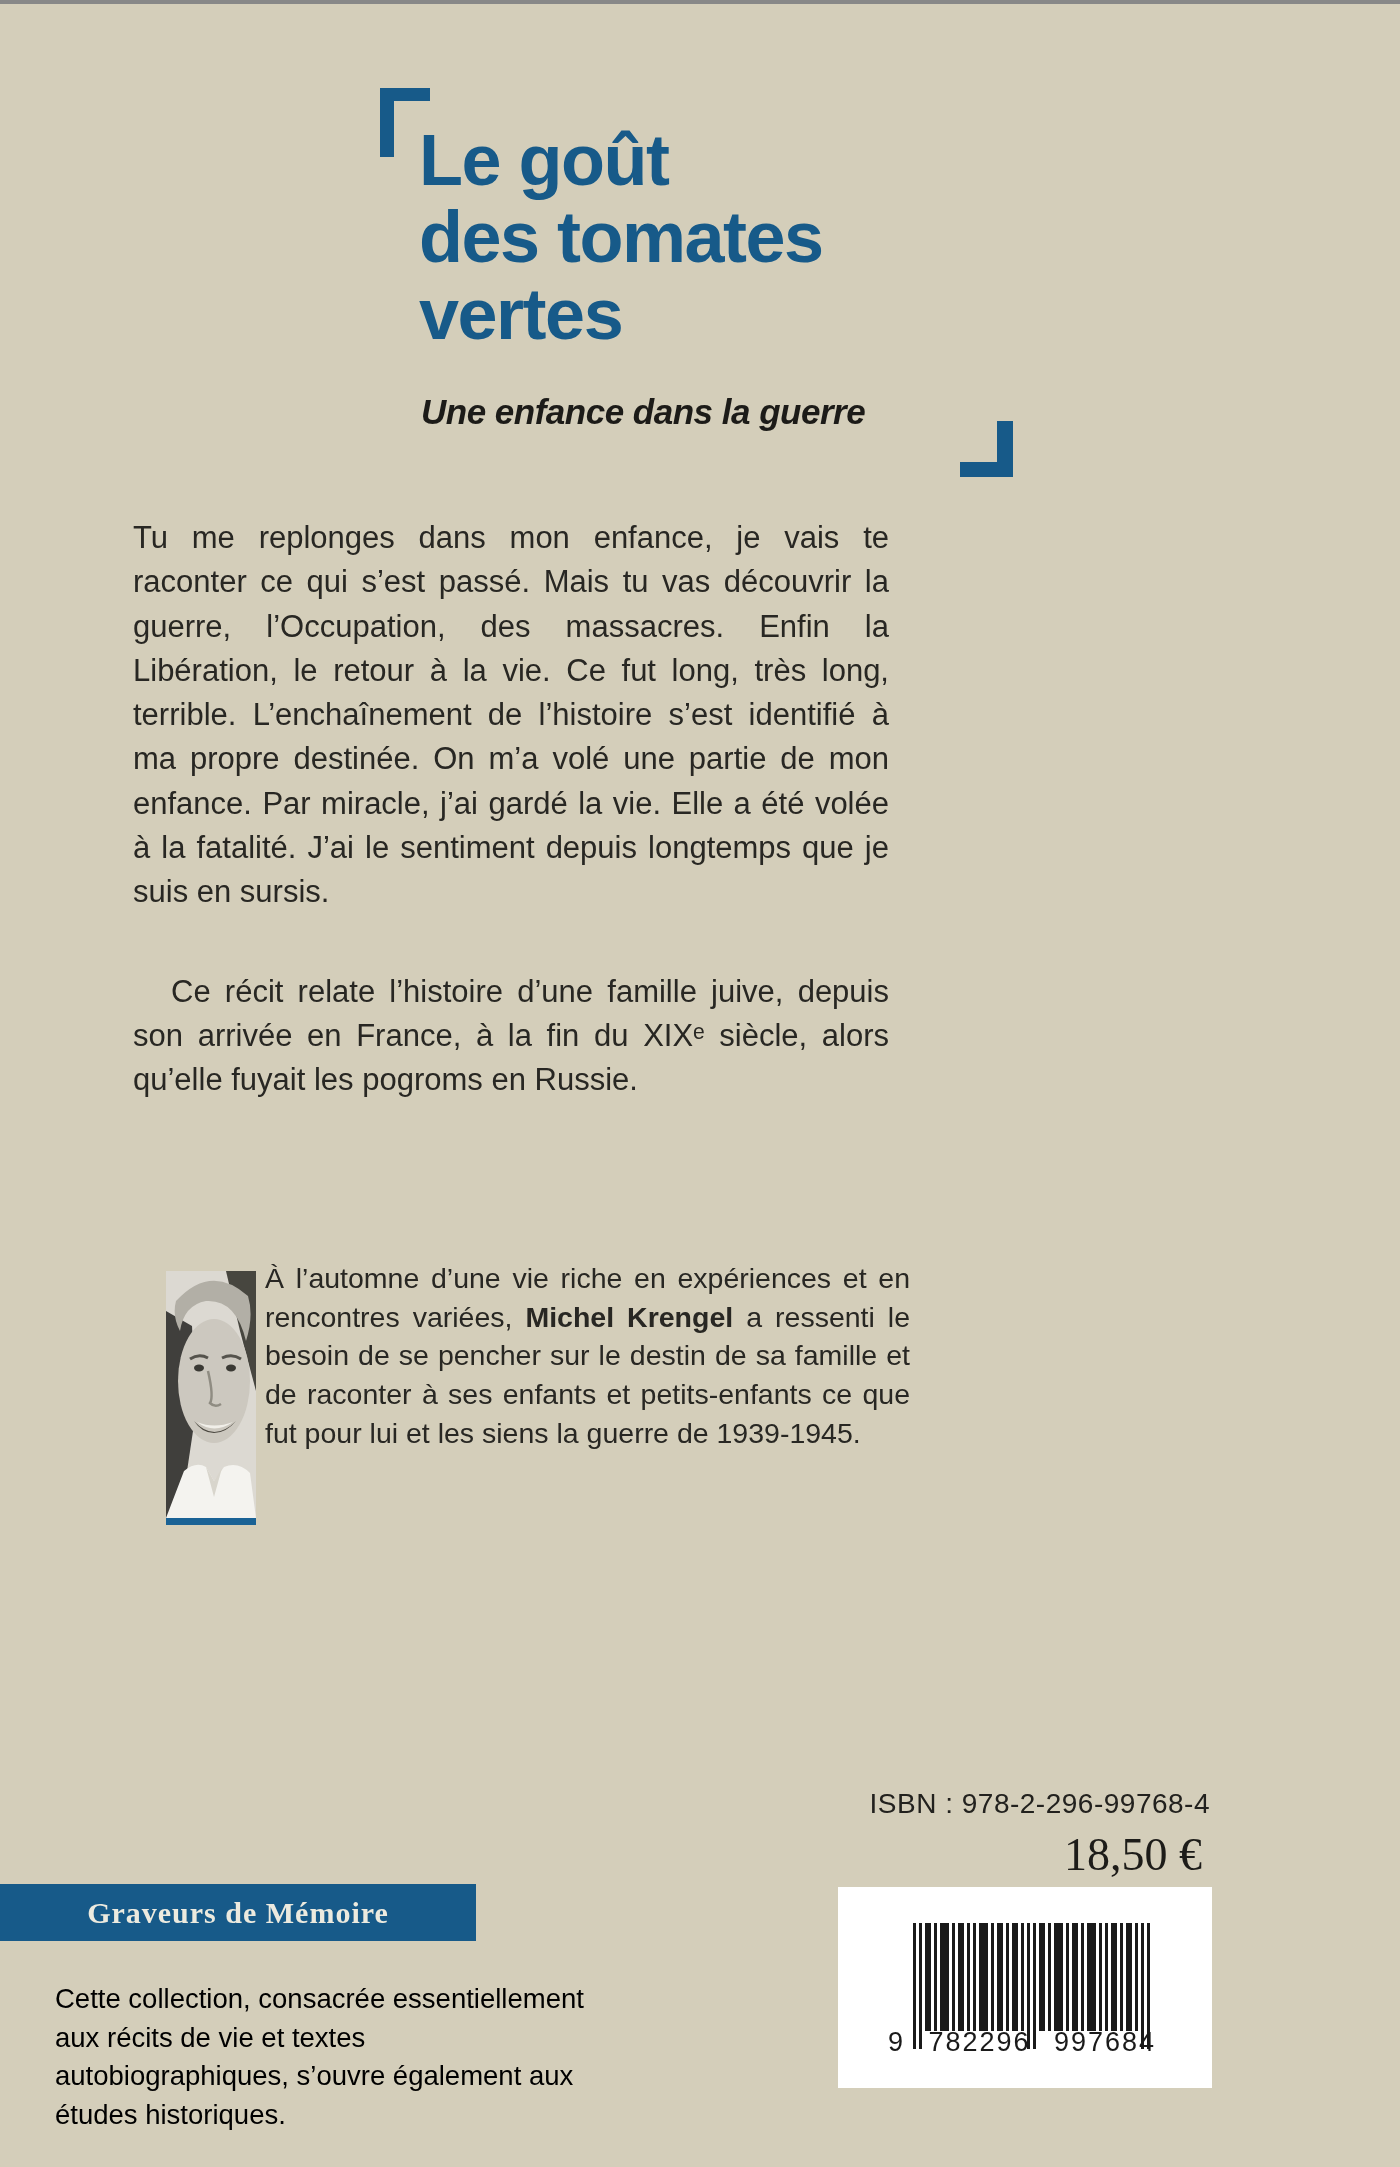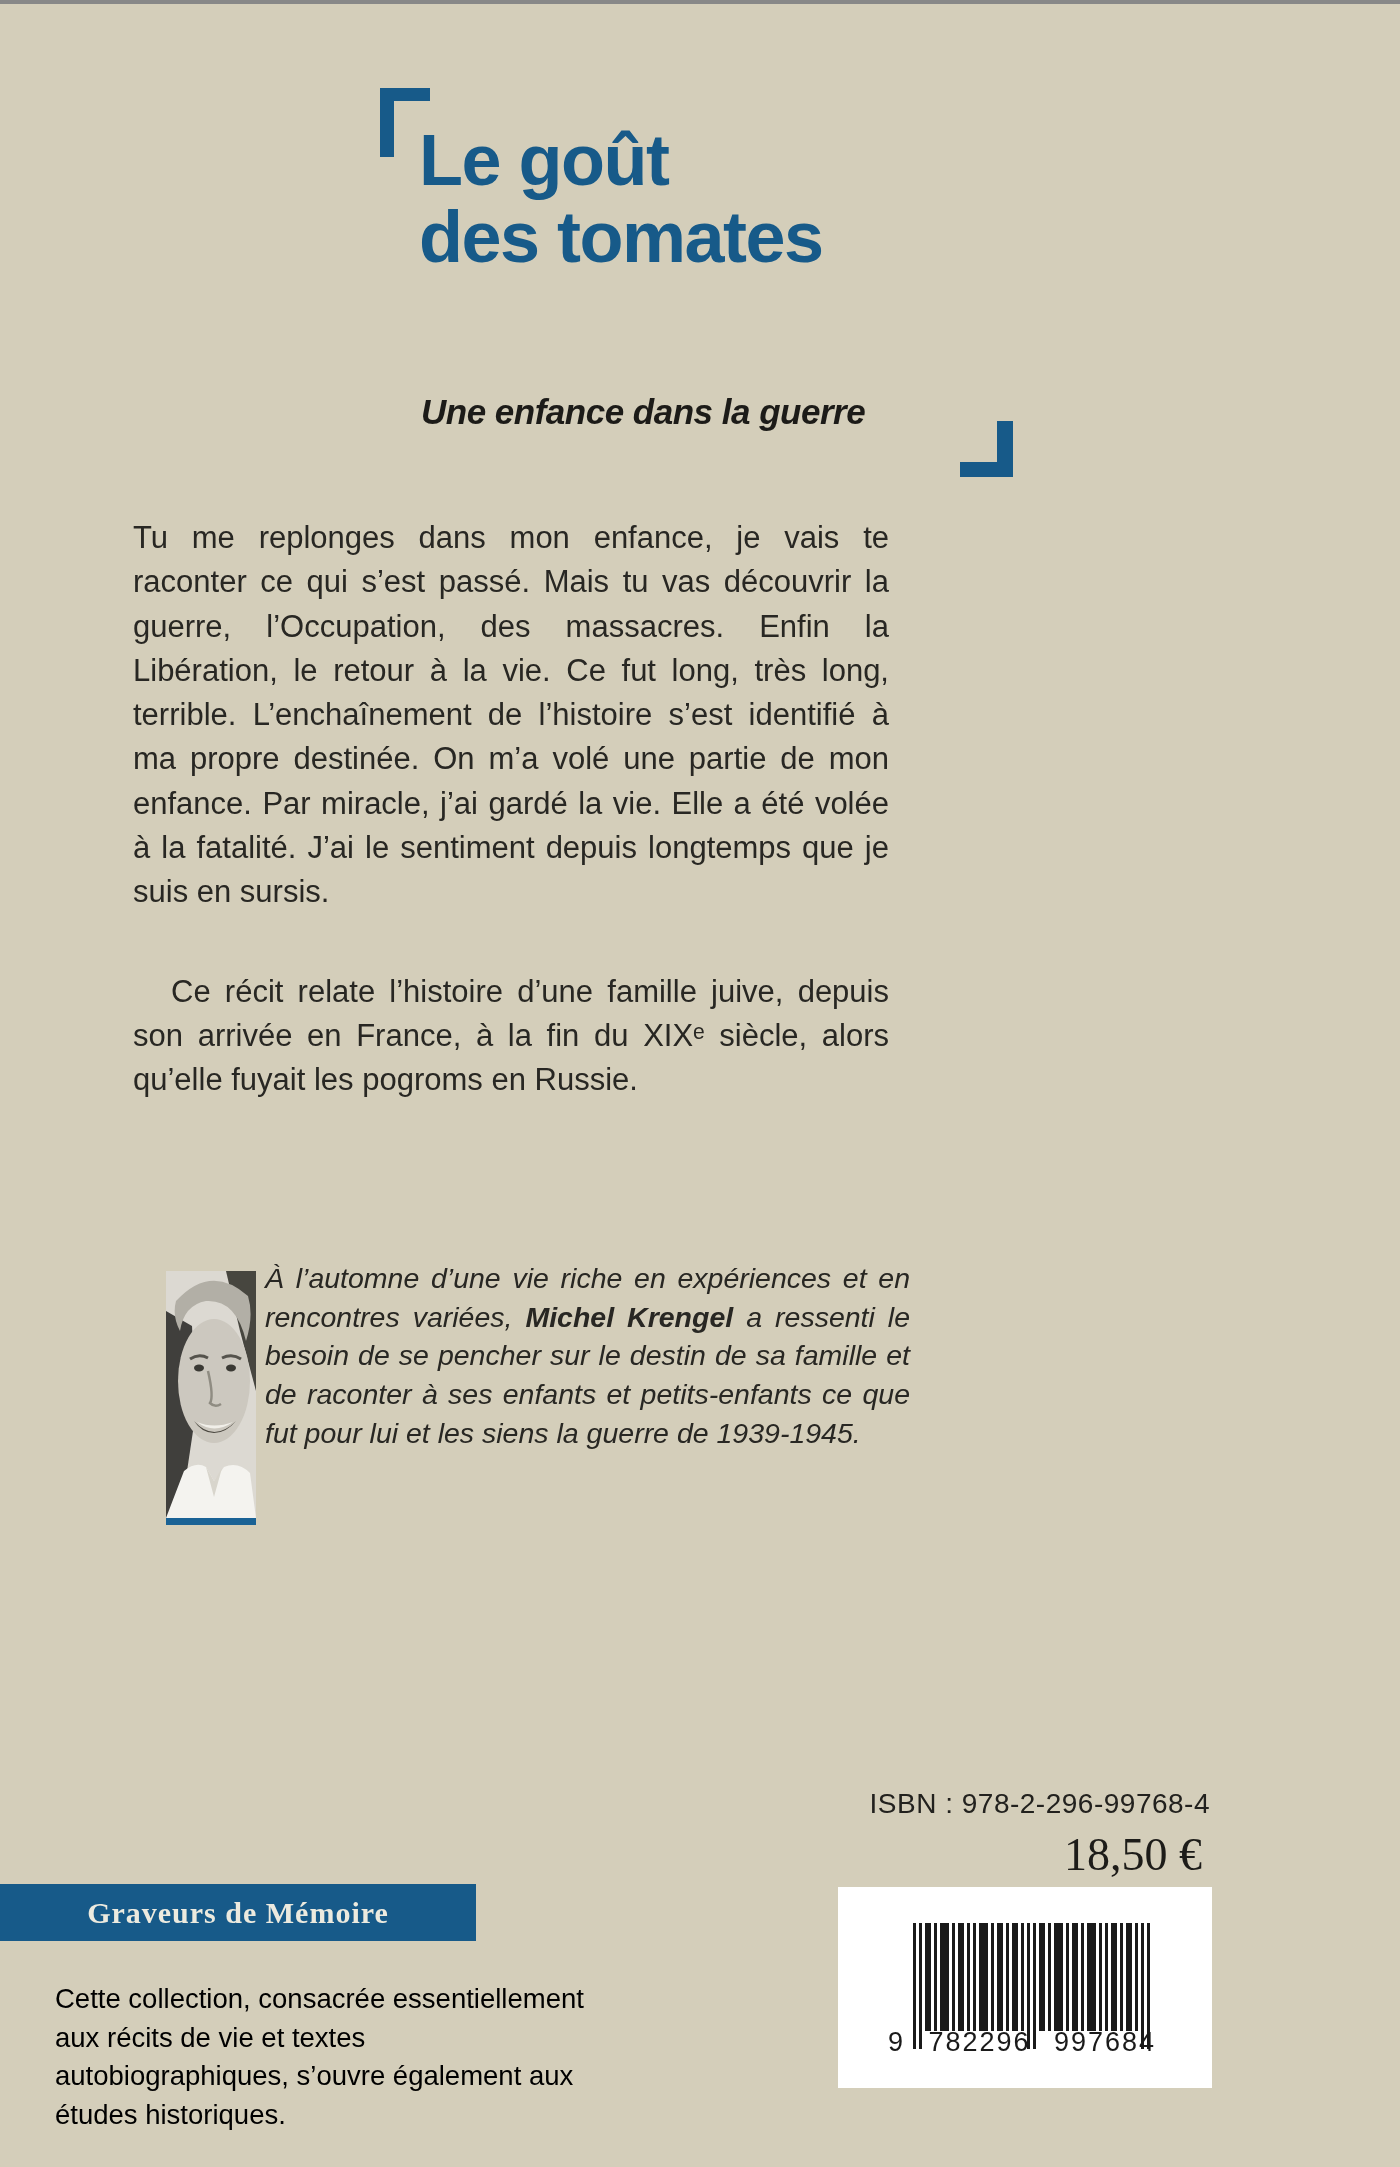--- a/index.html
+++ b/index.html
@@ -49,21 +49,21 @@
   
   .photo-wrap{
     position:absolute;left:166px;top:1267px;width:90px;height:254px;
   }
   .photo-wrap svg{display:block;}
   .photo-bar{width:90px;height:7px;background:#1a6295;margin-top:0;}
   .bio-text{
     position:absolute;left:265px;top:1255px;width:645px;
     color:#282723;
     font-size:28.5px;line-height:38.7px;
-    font-style:italic;text-align:justify;
+    text-align:justify;
   }
   .bio-text .author-name{font-weight:bold;}
   
   .isbn-line{
     position:absolute;left:700px;top:1784px;width:510px;
     text-align:right;color:#22211e;
     font-size:28px;letter-spacing:0.5px;
   }
   .price-line{
     position:absolute;left:692px;top:1824px;width:510px;
@@ -102,20 +102,21 @@
 </head>
 <body>
 
 <div id="cover">
 
   <div class="bracket-tl"></div>
 
   <div class="title">
     <div>Le goût</div>
     <div>des tomates</div>
+    <div>vertes</div>
   </div>
 
   <div class="subtitle">Une enfance dans la guerre</div>
 
   <div class="bracket-br"></div>
 
   <div class="main-text">
     <p>Tu me replonges dans mon enfance, je vais te raconter ce qui s’est passé. Mais tu vas découvrir la guerre, l’Occupation, des massacres. Enfin la Libération, le retour à la vie. Ce fut long, très long, terrible. L’enchaînement de l’histoire s’est identifié à ma propre destinée. On m’a volé une partie de mon enfance. Par miracle, j’ai gardé la vie. Elle a été volée à la fatalité. J’ai le sentiment depuis longtemps que je suis en sursis.</p>
     <p class="indented">Ce récit relate l’histoire d’une famille juive, depuis son arrivée en France, à la fin du XIXᵉ siècle, alors qu’elle fuyait les pogroms en Russie.</p>
   </div>

